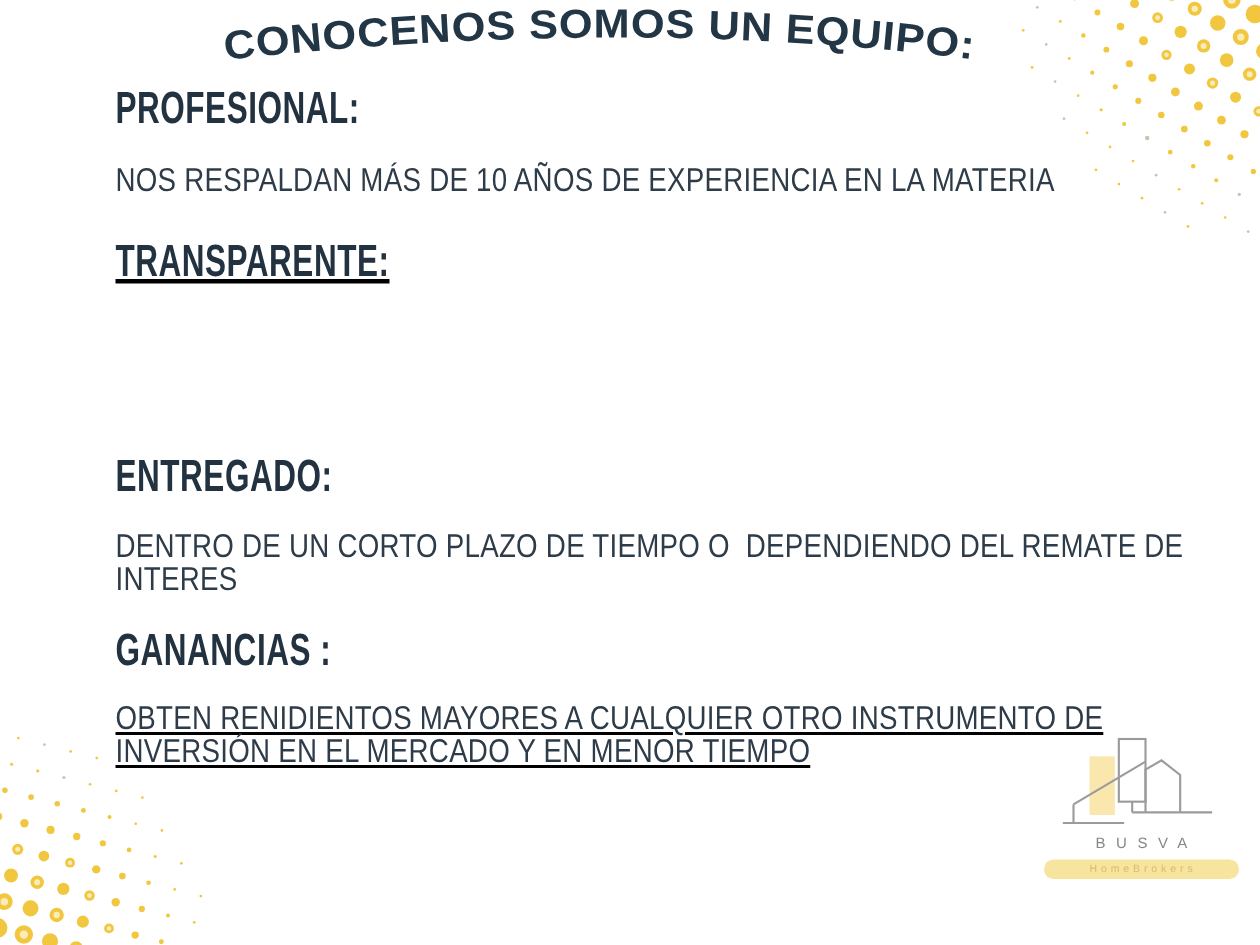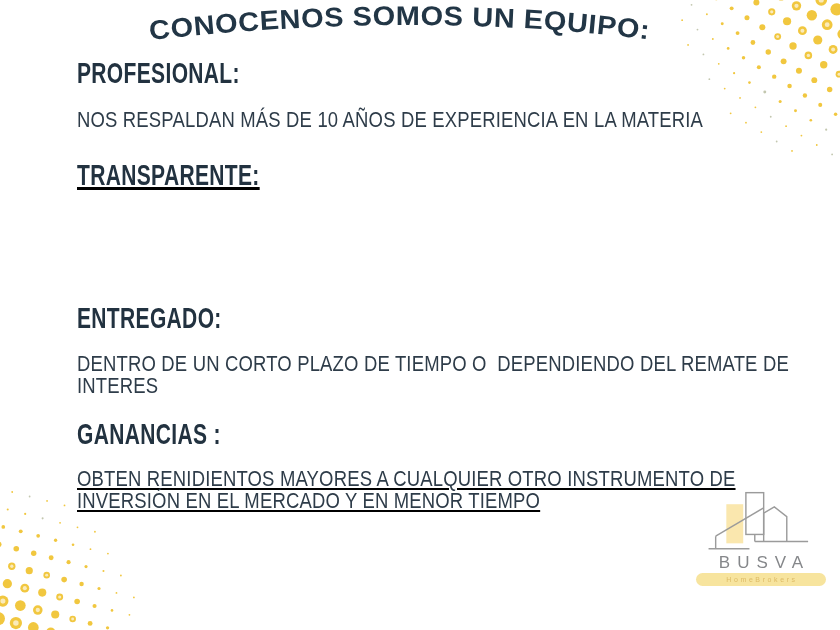--- a/index.html
+++ b/index.html
@@ -27,21 +27,21 @@
   .sec1{top:58px;} .sec1 .body{margin-top:21px;}
   .sec2{top:160px;text-decoration:underline;} .sec2 .body{margin-top:20px;}
   .sec3{top:303px;} .sec3 .body{margin-top:20px;}
   .sec4{top:419px;} .sec4 .body{margin-top:19px;text-decoration:underline;}
   .logo{
     position:absolute;left:688px;top:490px;width:146px;height:100px;
     display:flex;flex-direction:column;align-items:center;
   }
   .logo-art{width:122px;height:64px;}
   .logo-name{
-    font-size:17px;letter-spacing:7px;color:#85878a;margin-top:2px;
+    font-size:10px;letter-spacing:7px;color:#85878a;margin-top:2px;
     text-indent:7px;line-height:14px;
   }
   .logo-pill{
     margin-top:3px;width:130px;height:13px;border-radius:7px;background:#f7e49e;
     display:flex;align-items:center;justify-content:center;
   }
   .logo-pill span{
     font-size:7px;letter-spacing:2.6px;color:#ddbb66;line-height:13px;text-indent:2px;
   }
 </style>

